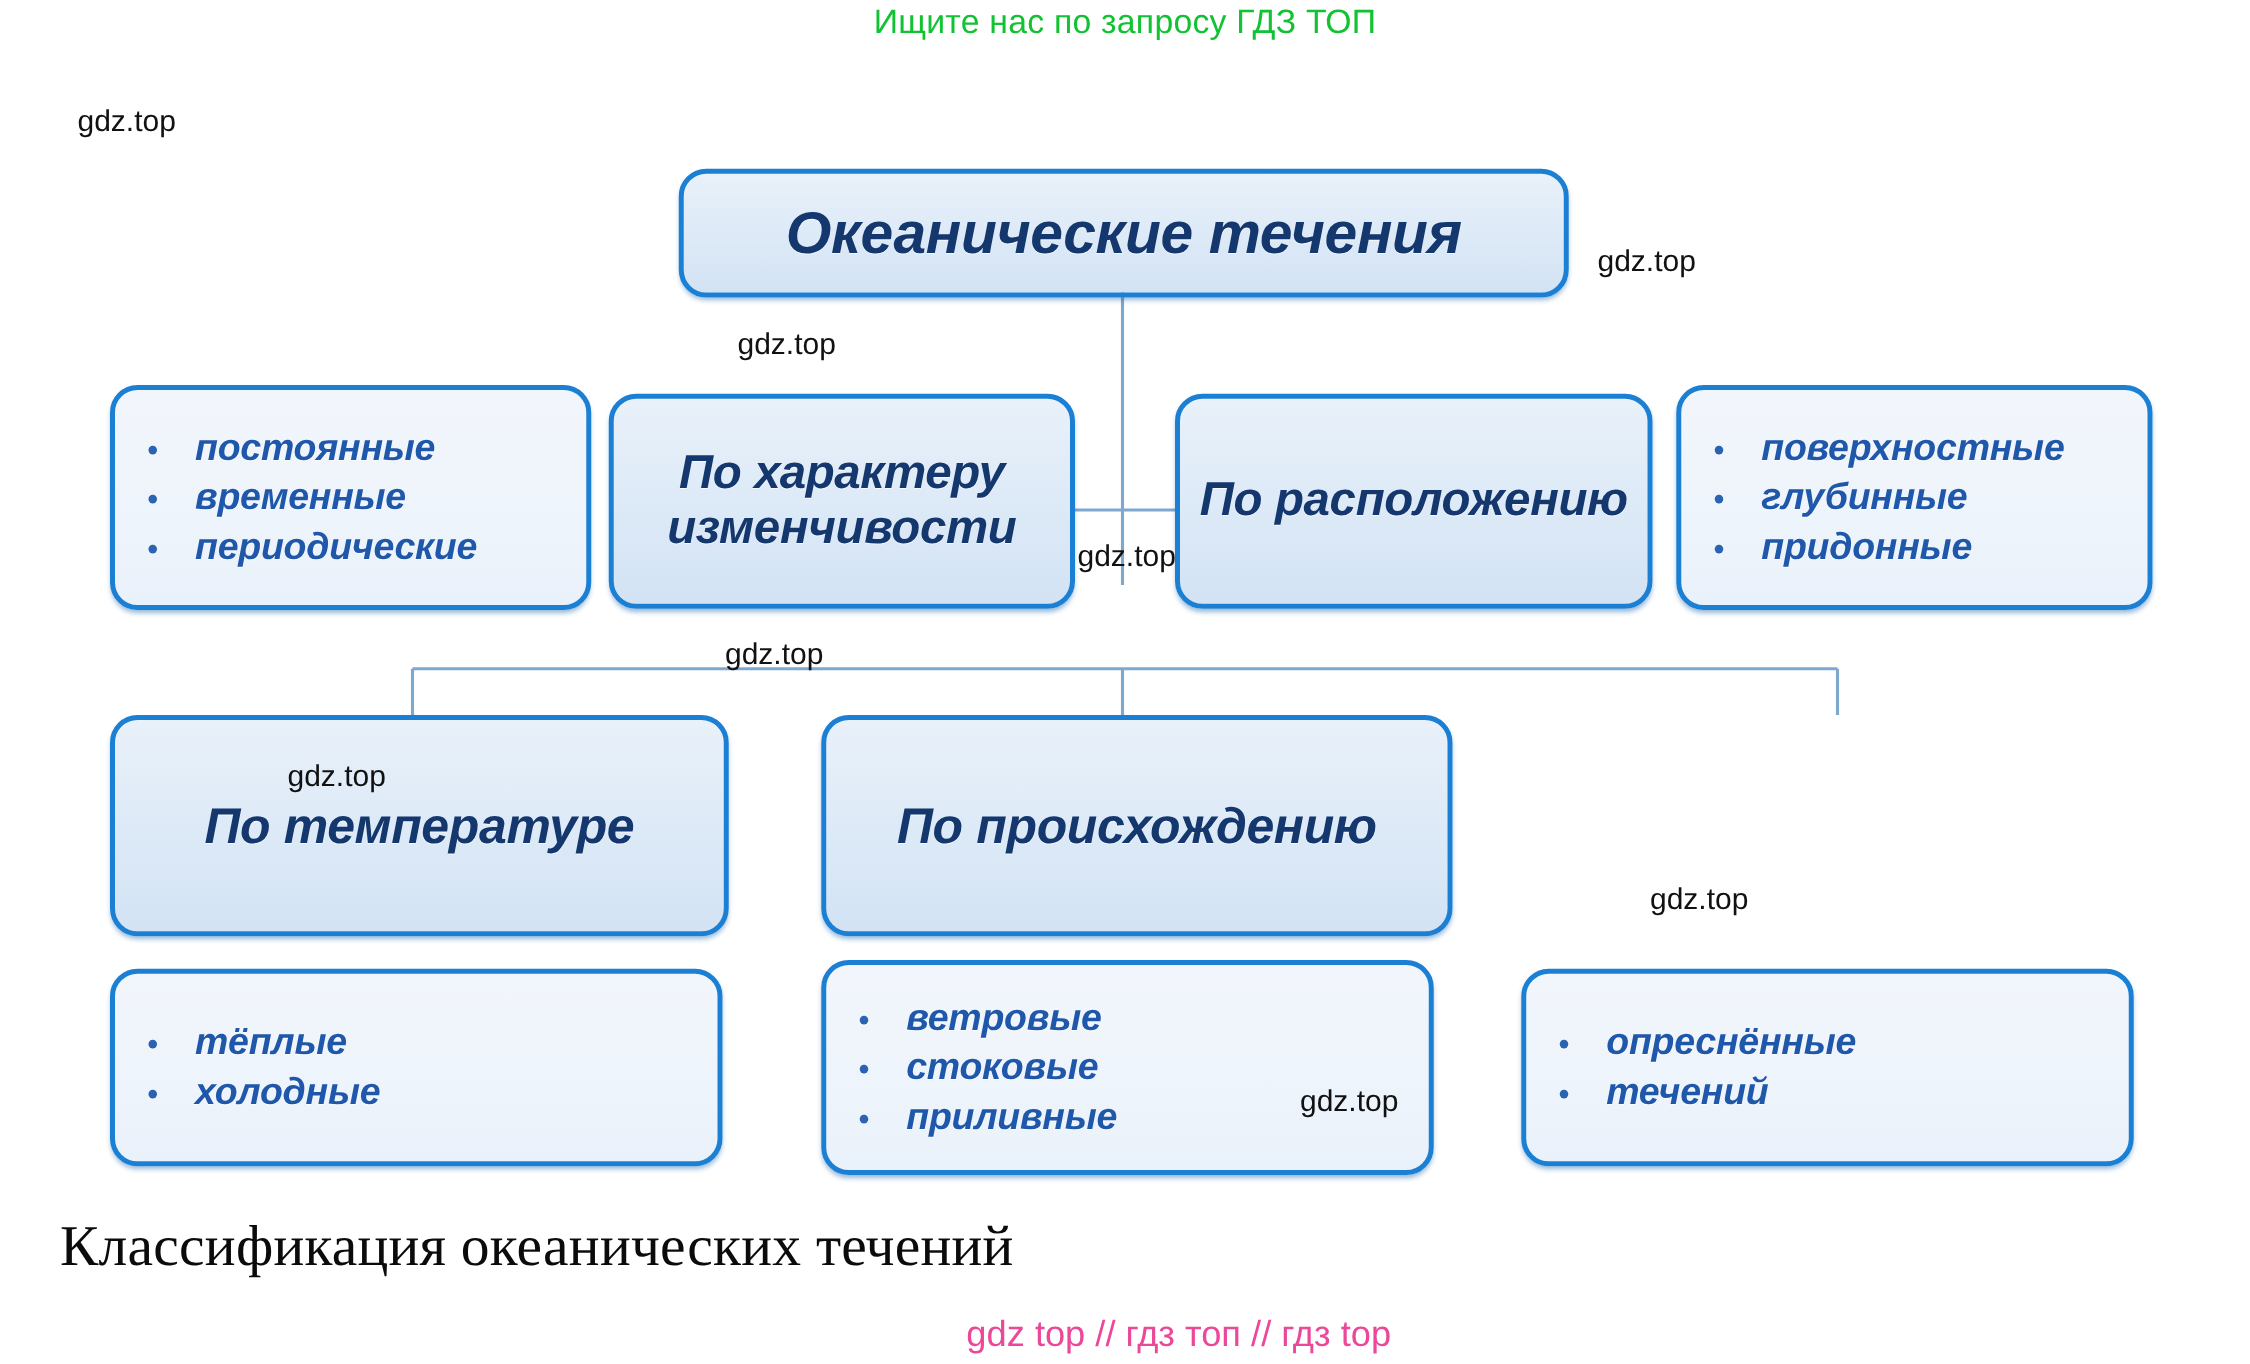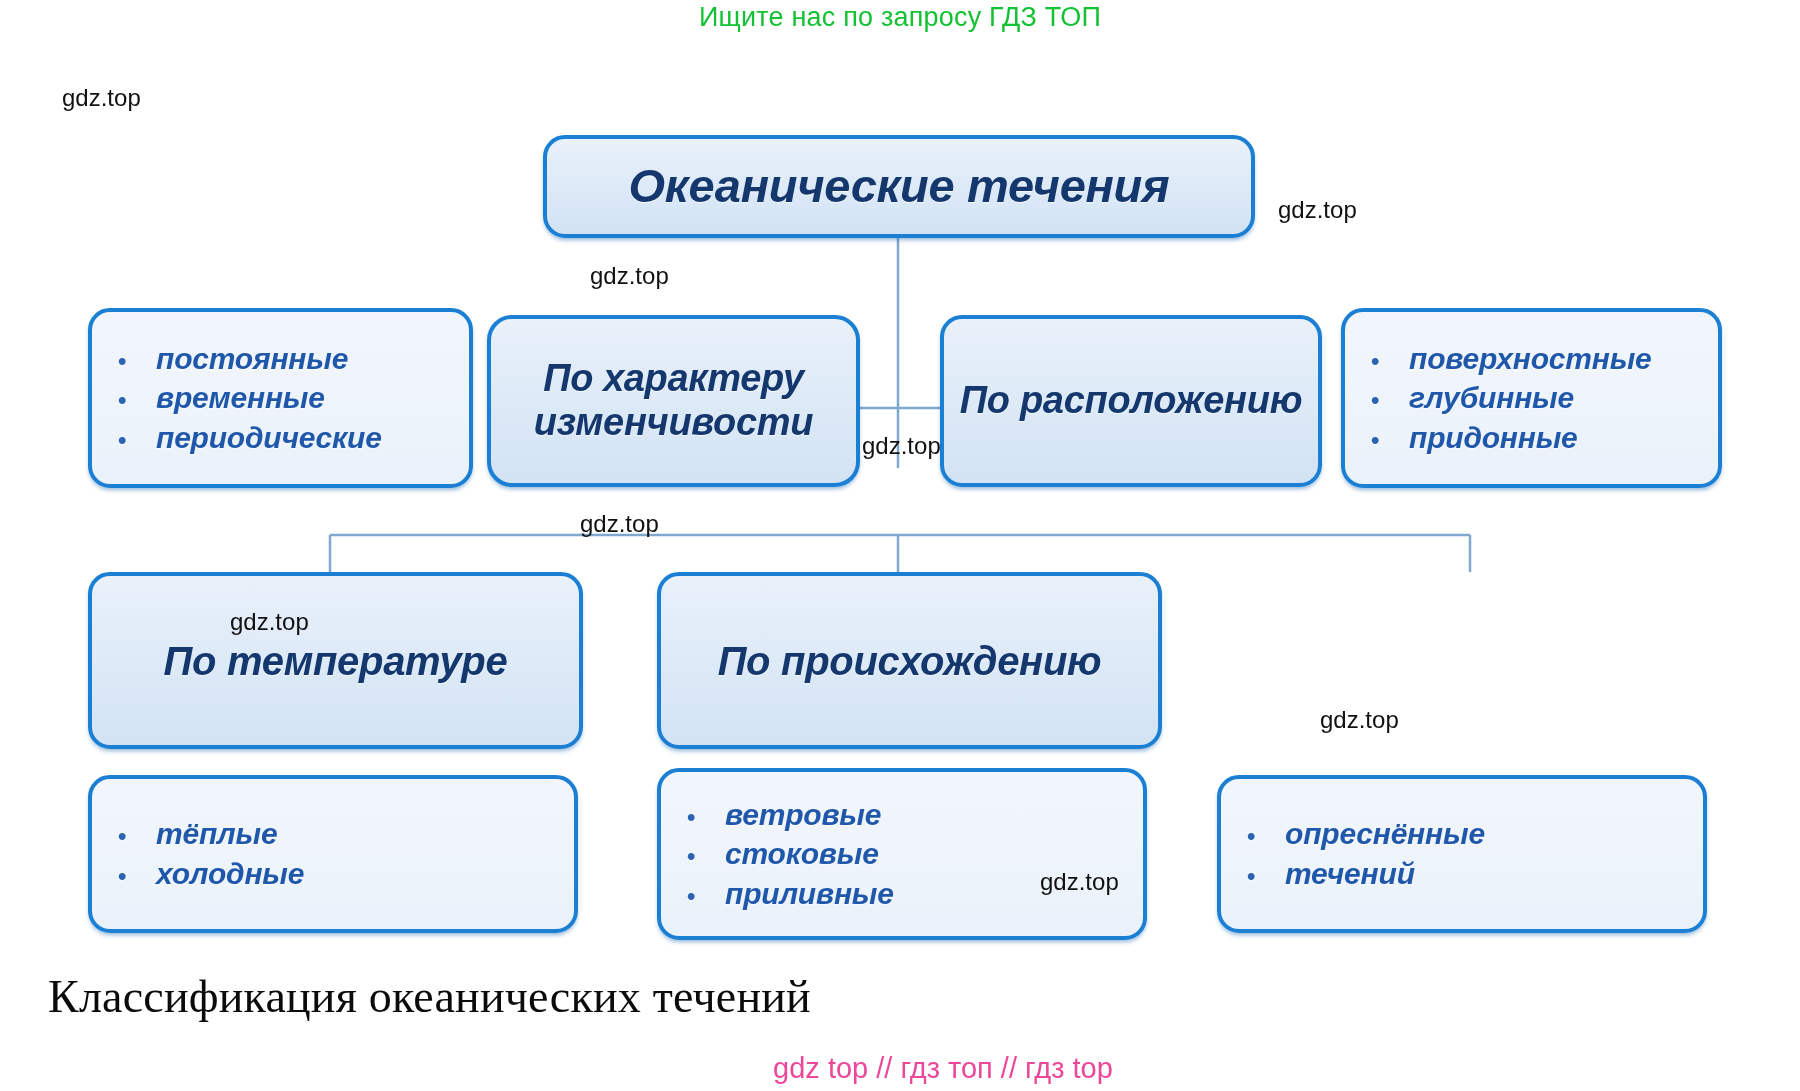--- a/index.html
+++ b/index.html
@@ -182,21 +182,21 @@
         <span class="bullet">•</span>
         <span class="txt">временные</span>
       </li>
       <li style="color: rgb(31, 87, 171);">
         <span class="bullet">•</span>
         <span class="txt">периодические</span>
       </li>
     </ul>
   </div>
 
-  <div class="node" style="left: 487px; top: 315px; width: 373px; height: 172px; border-color: rgb(27, 127, 212); border-radius: 25px;">
+  <div class="node" style="left: 487px; top: 315px; width: 373px; height: 172px; border-color: rgb(27, 127, 212);">
     <div class="node-title branch" style="color: rgb(20, 55, 110);">По характеру изменчивости</div>
   </div>
 
   <div class="node" style="left: 940px; top: 315px; width: 382px; height: 172px; border-color: rgb(27, 127, 212); border-radius: 22px;">
     <div class="node-title branch" style="color: rgb(20, 55, 110);">По расположению</div>
   </div>
 
   <div class="node light" style="left: 1341px; top: 308px; width: 381px; height: 180px; border-color: rgb(27, 127, 212);">
     <ul class="node-list">
       <li style="color: rgb(31, 87, 171);">

